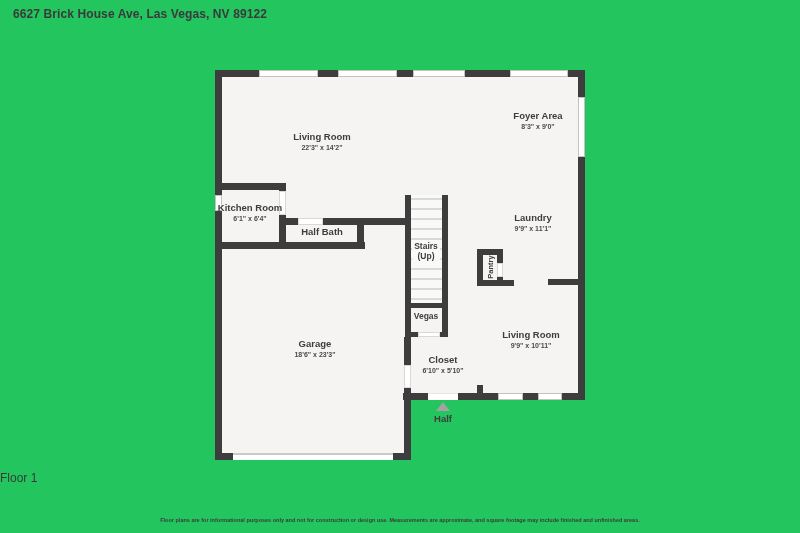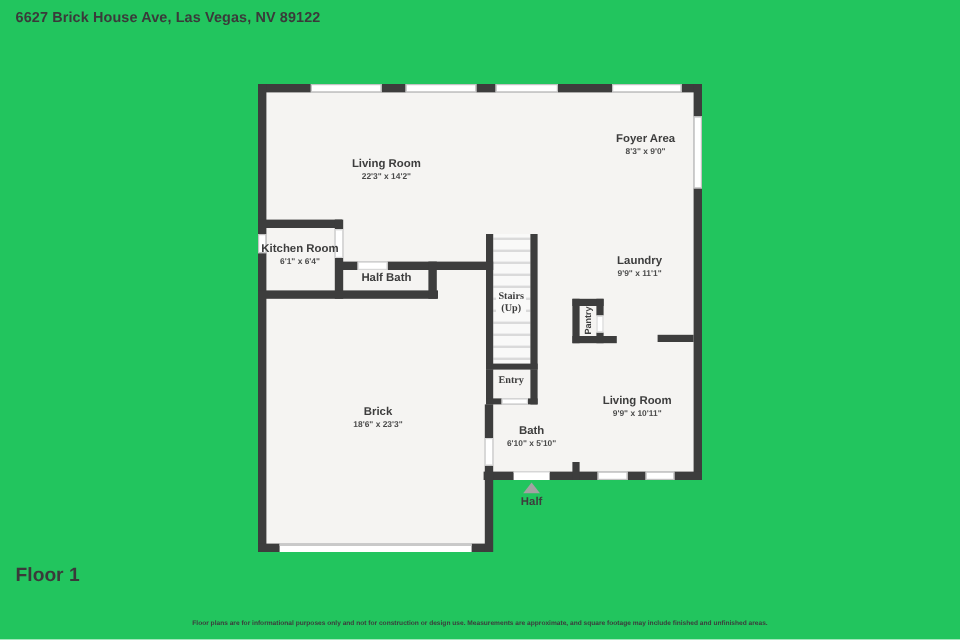--- a/index.html
+++ b/index.html
@@ -1,33 +1,33 @@
 <!DOCTYPE html>
 <html><head>
 <meta charset="utf-8">
 <style>
   html,body{margin:0;padding:0;background:#fff;}
   body{font-family:"Liberation Sans", sans-serif; color:#3d3d3d;}
   .page{position:relative;width:800px;height:533px;background:#22c55e;overflow:hidden;}
   .title{position:absolute;left:13px;top:7px;font-size:12px;font-weight:700;color:#3a3a3a;letter-spacing:.1px;}
-  .floor-label{position:absolute;left:13px;top:471px;font-size:16px;font-weight:700;color:#3a3a3a;}
+  .floor-label{position:absolute;left:0;top:471px;font-size:12px;font-weight:400;color:#3a3a3a;}
   .footer{position:absolute;left:0;top:517px;width:800px;text-align:center;font-size:5.5px;font-weight:700;color:#3c3c3c;}
   .plan{position:absolute;left:0;top:0;width:800px;height:533px;}
   .floor{position:absolute;background:#f5f4f2;}
   .stairs-fill{position:absolute;background:#f9f9f8;}
   .tread{position:absolute;background:#dadada;}
   .wall{position:absolute;background:#3d3d3d;}
   .window{position:absolute;background:#ffffff;border:1px solid #c3c3c3;box-sizing:border-box;}
   .door{position:absolute;background:#ffffff;border:1px solid #d8d8d8;box-sizing:border-box;}
   .door-open{position:absolute;background:#ffffff;border-top:1px solid #e6e6e6;box-sizing:border-box;}
   .door-garage{position:absolute;background:#ffffff;border-top:2px solid #c9c9c9;box-sizing:border-box;}
   .room-label{position:absolute;transform:translateX(-50%);text-align:center;white-space:nowrap;color:#3d3d3d;z-index:10;}
   .room-name{font-size:9.5px;font-weight:700;line-height:1.15;}
   .room-dims{font-size:7px;font-weight:600;color:#4a4a4a;margin-top:1px;line-height:1.1;}
-  .small .room-name{font-size:8.5px;font-family:Liberation Serif, serif;}
+  .small .room-name{font-size:8.5px;}
   .stairs-label{background:#f9f9f8;padding:0 2px;}
   .vlabel{position:absolute;transform:translate(-50%,-50%) rotate(-90deg);font-size:7.5px;font-weight:700;color:#3d3d3d;white-space:nowrap;z-index:10;}
   .entry-arrow{position:absolute;width:0;height:0;border-left:7px solid transparent;border-right:7px solid transparent;border-bottom:9px solid #a3a3a3;transform:translateX(-50%);z-index:10;}
 </style>
 </head>
 <body>
 
 <div class="page">
   <div class="title">6627 Brick House Ave, Las Vegas, NV 89122</div>
 
@@ -113,35 +113,35 @@
     </div>
 
     <div class="room-label" style="left:533px;top:213px;">
       <div class="room-name">Laundry</div>
       <div class="room-dims">9'9" x 11'1"</div>
     </div>
 
     <div class="vlabel" style="left:490px;top:267px;">Pantry</div>
 
     <div class="room-label small" style="left:426px;top:312px;">
-      <div class="room-name">Entry</div>
+      <div class="room-name">Vegas</div>
     </div>
 
     <div class="room-label" style="left:531px;top:330px;">
       <div class="room-name">Living Room</div>
       <div class="room-dims">9'9" x 10'11"</div>
     </div>
 
     <div class="room-label" style="left:315px;top:339px;">
-      <div class="room-name">Brick</div>
+      <div class="room-name">Garage</div>
       <div class="room-dims">18'6" x 23'3"</div>
     </div>
 
     <div class="room-label" style="left:443px;top:355px;">
-      <div class="room-name">Bath</div>
+      <div class="room-name">Closet</div>
       <div class="room-dims">6'10" x 5'10"</div>
     </div>
 
     <div class="entry-arrow" style="left:443px;top:402px;"></div>
     <div class="room-label" style="left:443px;top:414px;">
       <div class="room-name">Half</div>
     </div>
   </div>
 
   <div class="floor-label">Floor 1</div>

